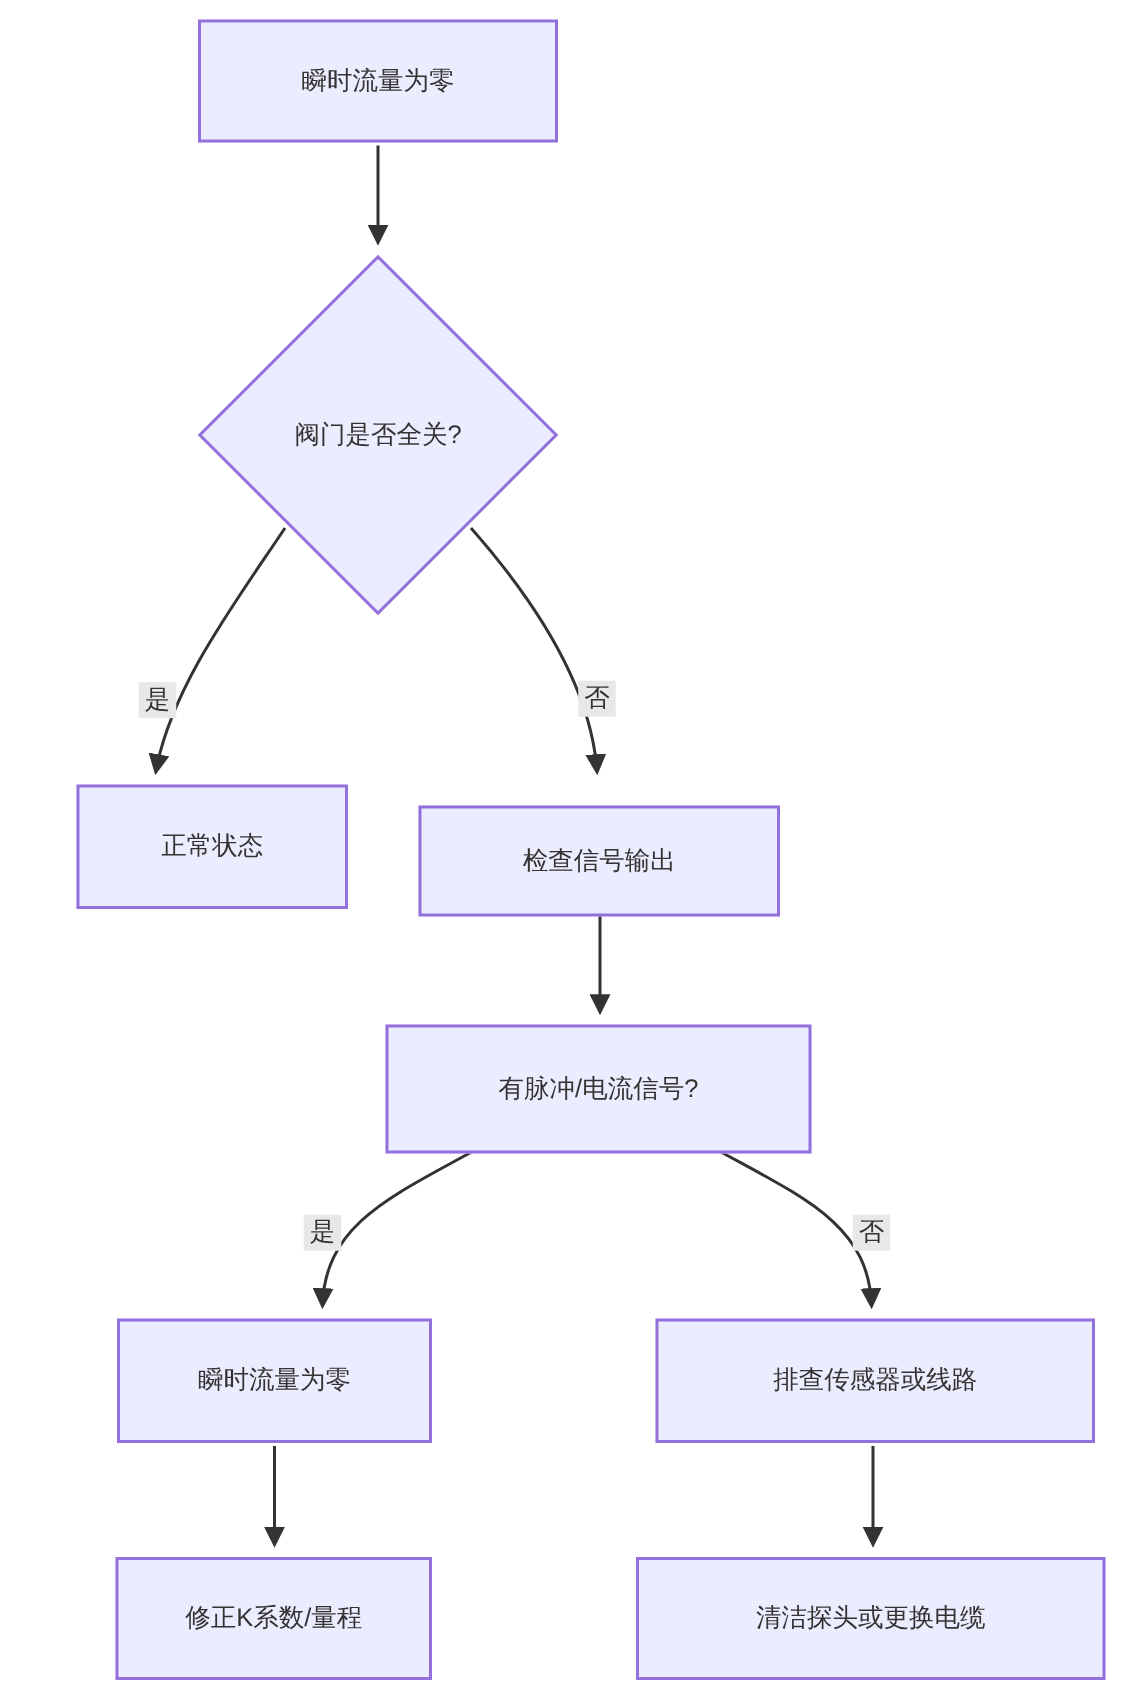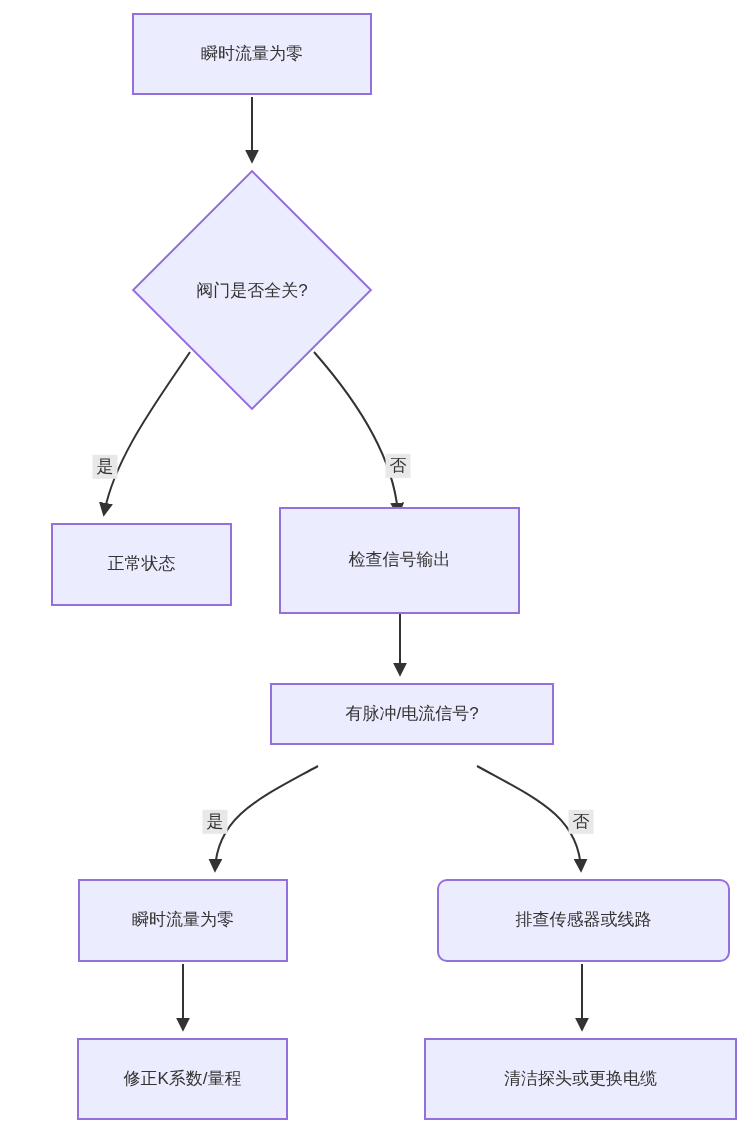--- a/index.html
+++ b/index.html
@@ -114,33 +114,33 @@
 
   <div class="diamond-wrap">
     <div class="diamond-shape"></div>
     <div class="diamond-label">阀门是否全关?</div>
   </div>
 
   <div class="node" style="left:12px; top:523px; width:181px; height:83px;margin-left:39px;">
     <span>正常状态</span>
   </div>
 
-  <div class="node" style="left:279px; top:507px; width:241px; height:107px;">
+  <div class="node" style="left:279px; top:537px; width:241px; height:74px;">
     <span>检查信号输出</span>
   </div>
 
-  <div class="node" style="left:270px; top:683px; width:284px; height:62px;">
+  <div class="node" style="left:257px; top:683px; width:284px; height:86px;">
     <span>有脉冲/电流信号?</span>
   </div>
 
   <div class="node" style="left:78px; top:879px; width:210px; height:83px;">
     <span>瞬时流量为零</span>
   </div>
 
-  <div class="node" style="left:437px; top:879px; width:293px; height:83px;border-radius:10px;">
+  <div class="node" style="left:437px; top:879px; width:293px; height:83px;">
     <span>排查传感器或线路</span>
   </div>
 
   <div class="node" style="left:424px; top:1038px; width:313px; height:82px;">
     <span>清洁探头或更换电缆</span>
   </div>
 
   <div class="node" style="left:77px; top:1038px; width:211px; height:82px;">
     <span>修正K系数/量程</span>
   </div>

